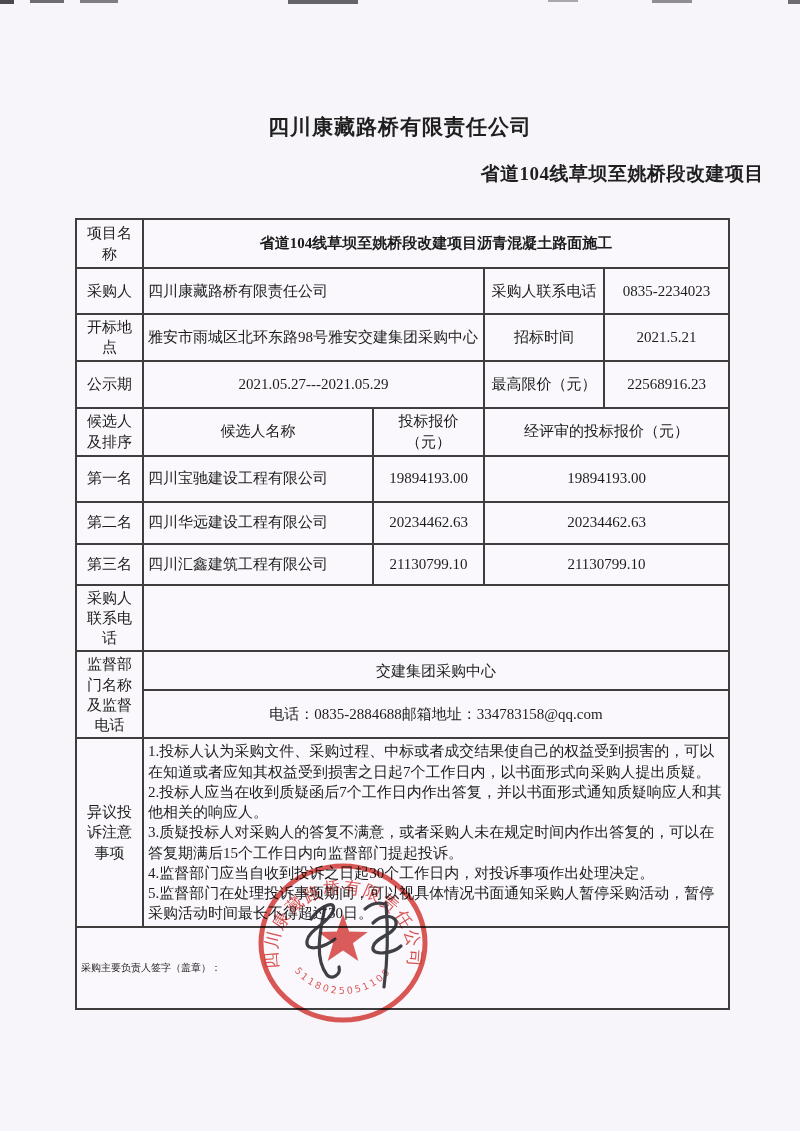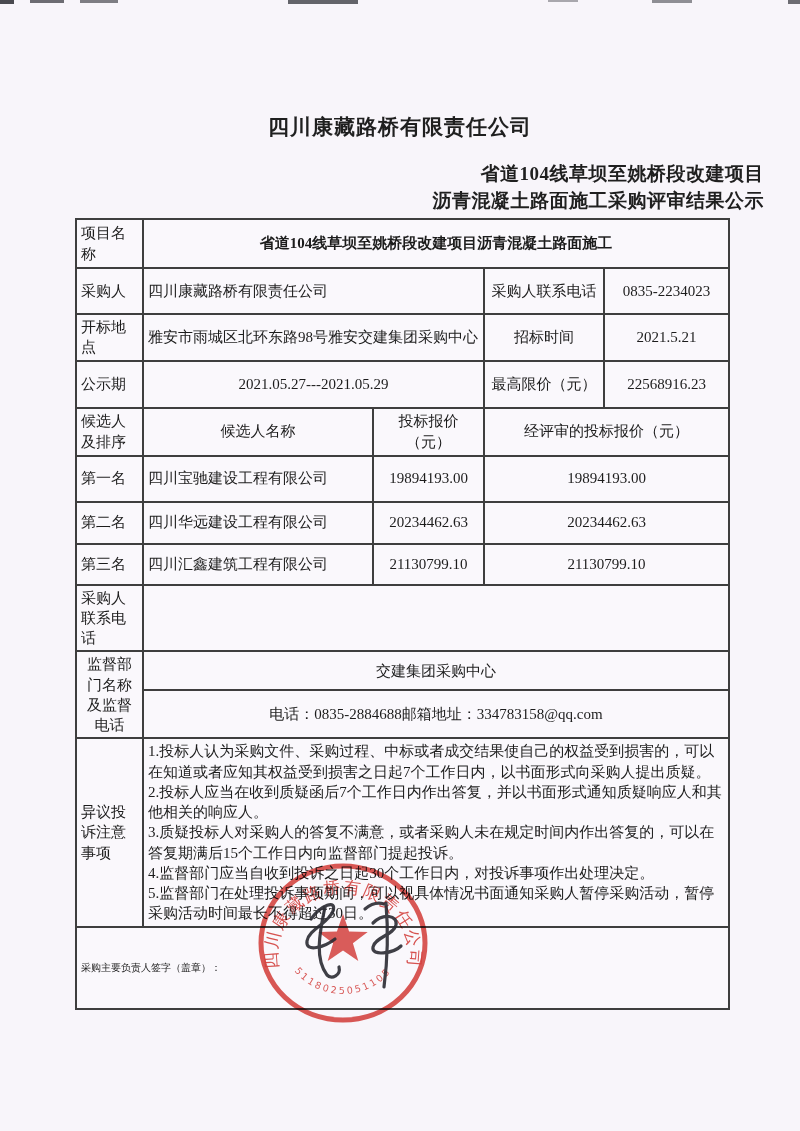--- a/index.html
+++ b/index.html
@@ -36,21 +36,21 @@
   table.doc-table {
     position:absolute; left:75px; top:218px;
     border-collapse:collapse; table-layout:fixed; width:653px;
     font-size:15px; color:#1c1c1c;
   }
   .doc-table td {
     border:2px solid #3e3e3e; padding:2px 4px; vertical-align:middle;
     background:rgba(255,255,255,.35);
     line-height:1.35;
   }
-  .lbl { text-align:left; padding-left:5px; }
+  .lbl { text-align:center; padding-left:5px; }
   .ctr { text-align:center; }
   .lft { text-align:left; padding-left:6px; }
   .bold { font-weight:bold; }
   .sup-lbl { text-align:center; padding:2px 3px; }
   .obj-content { padding:4px 8px 4px 6px; line-height:21px; vertical-align:top; }
   .obj-content p { margin:0; text-align:left; }
   .sig-cell { padding-left:6px; font-size:10px; }
 
   
   .stamp-svg {
@@ -74,21 +74,20 @@
     <div class="edge-dash d4"></div>
     <div class="edge-dash d5"></div>
     <div class="edge-dash d6"></div>
     <div class="edge-dash d7"></div>
   </div>
 
   <div class="title-company">四川康藏路桥有限责任公司</div>
 
   <div class="title-block">
     <div>省道104线草坝至姚桥段改建项目</div>
-    <div>沥青混凝土路面施工采购评审结果公示</div>
   </div>
 
   <table class="doc-table">
     <colgroup>
       <col style="width:67px">
         <col style="width:230px">
         <col style="width:111px">
         <col style="width:120px">
         <col style="width:125px">
     </colgroup>

